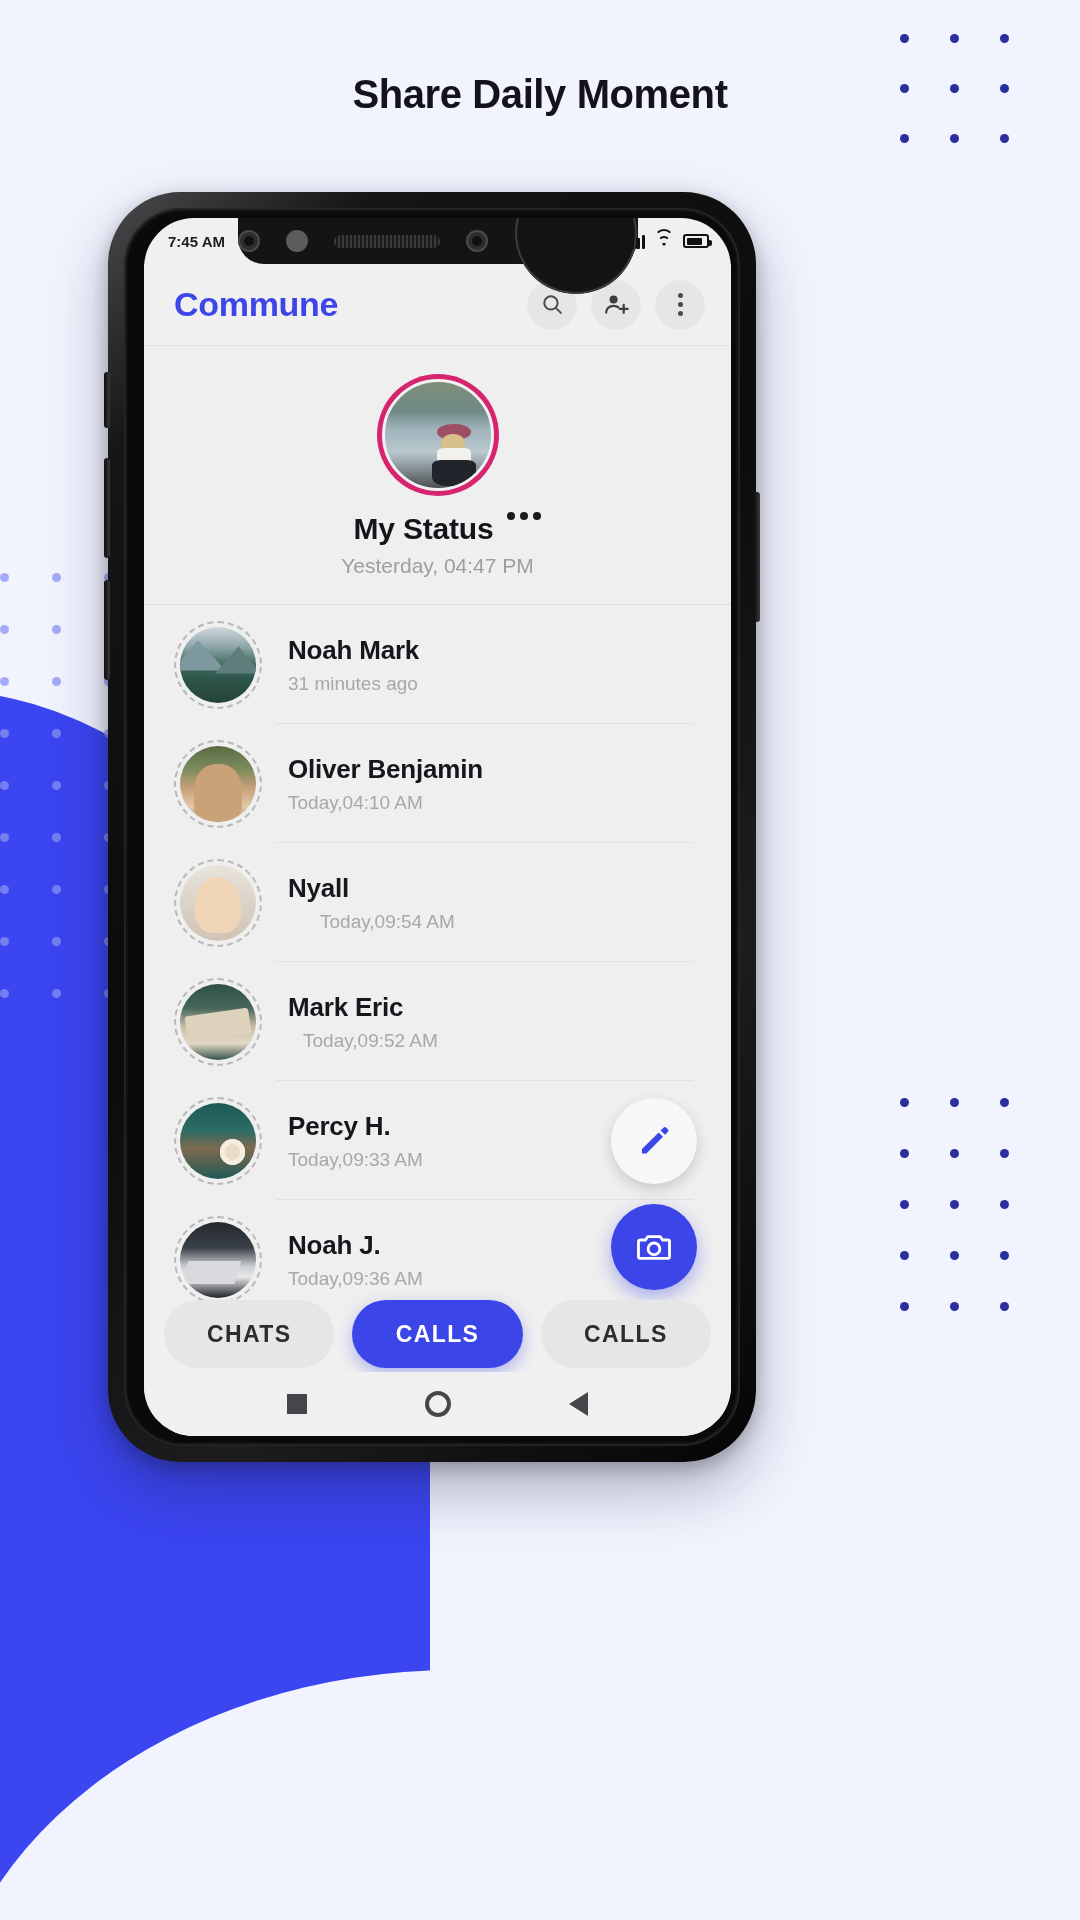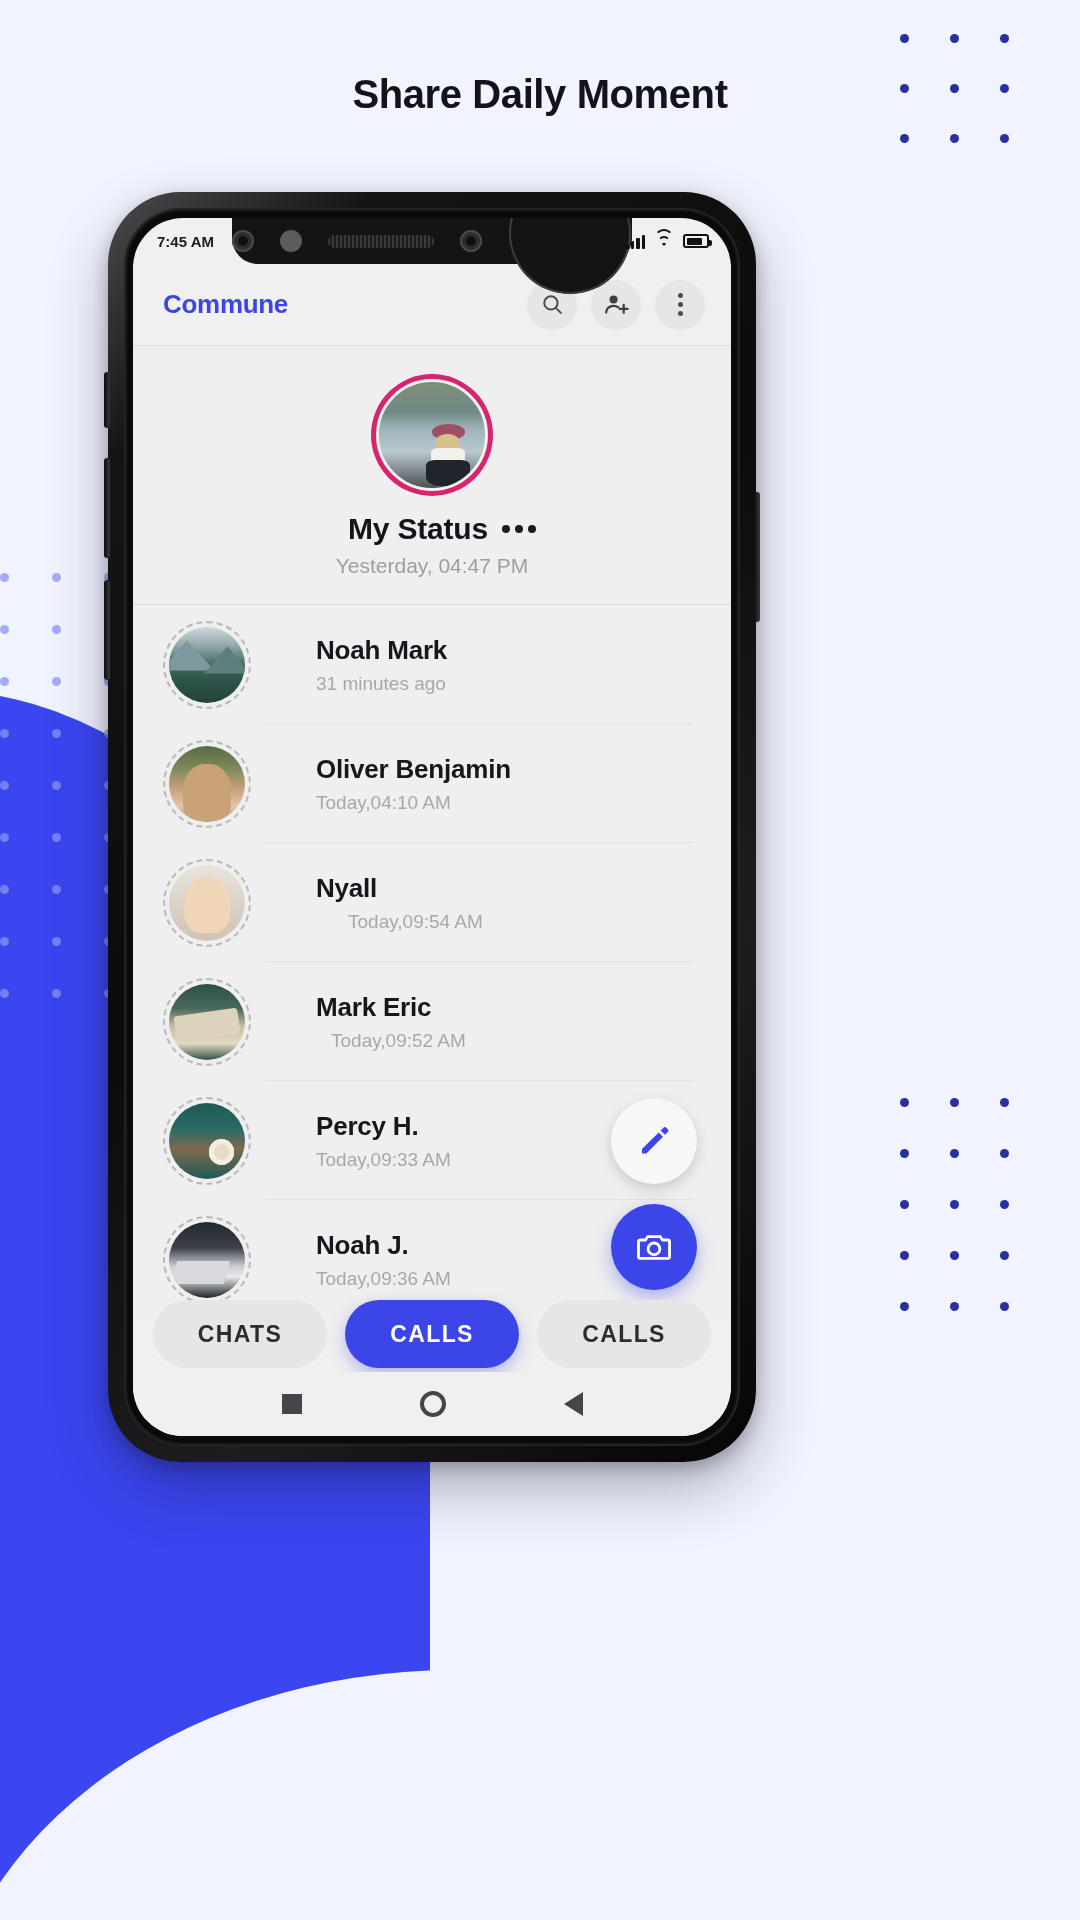--- a/index.html
+++ b/index.html
@@ -51,21 +51,21 @@
     border-radius: 72px;
     background: linear-gradient(130deg,#ララ);
     background: linear-gradient(135deg,#4b4b4d 0%, #151516 14%, #0b0b0c 45%, #1d1d1f 72%, #050506 100%);
     padding: 16px;
     box-shadow: 0 28px 60px rgba(25,25,60,.30), 0 6px 18px rgba(0,0,0,.25);
   }
   .phone-inner {
     width: 100%; height: 100%;
     border-radius: 58px;
     background: #0a0a0b;
-    padding: 10px 9px 10px 9px;
+    padding: 10px 9px 10px 20px;
     position: relative;
     box-shadow: inset 0 0 3px 2px #2c2c2e;
   }
   .screen {
     width: 100%; height: 100%;
     border-radius: 50px;
     background: #f0f0f0;
     overflow: hidden;
     position: relative;
   }
@@ -119,21 +119,21 @@
   .ic-batt { width: 26px; height: 14px; border: 2px solid #111; border-radius: 3px; position: relative; }
   .ic-batt::after { content:""; position:absolute; right:-5px; top:4px; width:3px; height:6px; background:#111; border-radius:0 2px 2px 0; }
   .ic-batt i { position:absolute; left:1.5px; top:1.5px; bottom:1.5px; width:70%; background:#111; border-radius:1px; display:block; }
 
   
   .appbar {
     height: 82px; background: #f0f0f0;
     display: flex; align-items: center; padding: 0 26px 0 30px;
     border-bottom: 1px solid #e0e0e0;
   }
-  .brand { font-size: 26px; font-weight: bold; color: #3b45e8; letter-spacing: -.3px; flex: 1; }
+  .brand { font-size: 34px; font-weight: bold; color: #3b45e8; letter-spacing: -.3px; flex: 1; }
   .hdr-actions { display: flex; align-items: center; gap: 14px; }
   .circ-btn {
     width: 50px; height: 50px; border-radius: 50%;
     background: #e6e6e6;
     display: flex; align-items: center; justify-content: center;
     cursor: pointer;
   }
   .kebab { display: flex; flex-direction: column; gap: 4px; align-items: center; }
   .kebab i { width: 5px; height: 5px; border-radius: 50%; background: #4b4b4b; display:block; }
 
@@ -150,29 +150,29 @@
     border: 3px solid #f0f0f0;
     overflow:hidden; position: relative;
     background: linear-gradient(180deg,#7f8f77 0%, #6f8a86 28%, #9fb3bb 44%, #b9c8ce 66%, #4a4f52 100%);
   }
   .ring .lady { position:absolute; left:46%; top:40%; width:40%; height:56%; }
   .ring .lady .hat { position:absolute; left:10%; top:0; width:78%; height:26%; border-radius:50%; background:#9d4f63; }
   .ring .lady .hair{ position:absolute; left:18%; top:16%; width:58%; height:34%; border-radius:45% 45% 40% 40%; background:#d8c08a; }
   .ring .lady .top { position:absolute; left:8%; top:40%; width:80%; height:26%; border-radius:24% 24% 10% 10%; background:#f3f1ec; }
   .ring .lady .skirt{position:absolute; left:-4%; top:60%; width:104%; height:44%; border-radius:20% 20% 34% 34%; background:#21242a; }
 
-  .ms-title { display:flex; align-items:center; justify-content:center; gap:14px;margin-left:20px; }
+  .ms-title { display:flex; align-items:flex-start; justify-content:center; gap:14px;margin-left:20px; }
   .ms-title h2 { font-size: 30px; font-weight: bold; color: #15141a; letter-spacing:-.2px; }
   .ms-dots { display:flex; gap:5px; }
   .ms-dots i { width:8px; height:8px; border-radius:50%; background:#1b1b1f; display:block; }
   .ms-sub { margin-top: 8px; font-size: 21px; color: #9e9e9e; }
 
   
   .list { background: #efefef; }
-  .row { display: flex; align-items: center; height: 119px; padding: 0 0 0 30px; position: relative; gap: 39px; }
+  .row { display: flex; align-items: center; height: 119px; padding: 0 0 0 30px; position: relative; }
   .row .sep { position:absolute; left: 132px; right: 38px; bottom: 0; height: 1px; background: #e2e2e2; }
   .row:last-child .sep { display: none; }
   .av {
     width: 88px; height: 88px; border-radius: 50%;
     border: 2px dashed #b9b9b9;
     padding: 4px; flex: 0 0 auto;
   }
   .av > span { display:block; width:100%; height:100%; border-radius:50%; overflow:hidden; position:relative; }
   .meta { padding-left: 26px; }
   .meta .nm { font-size: 26px; font-weight: bold; color: #17161c; letter-spacing:-.2px; }

